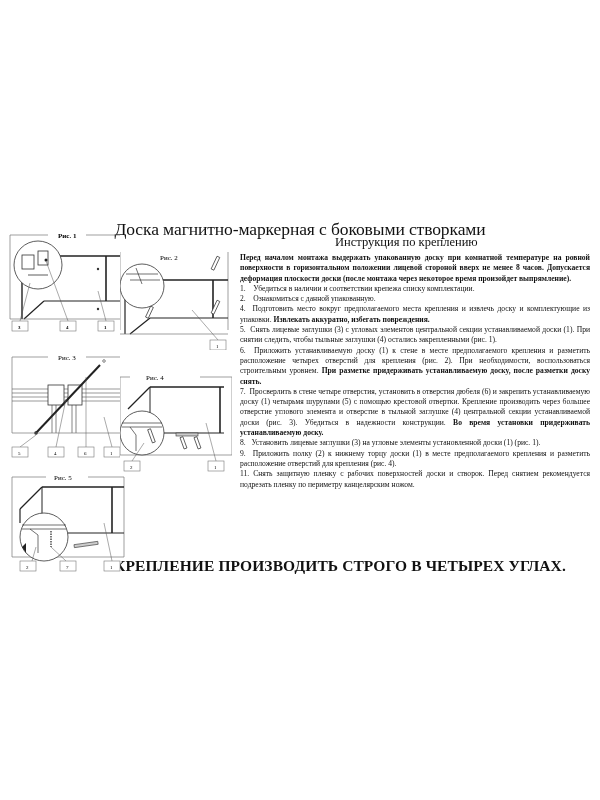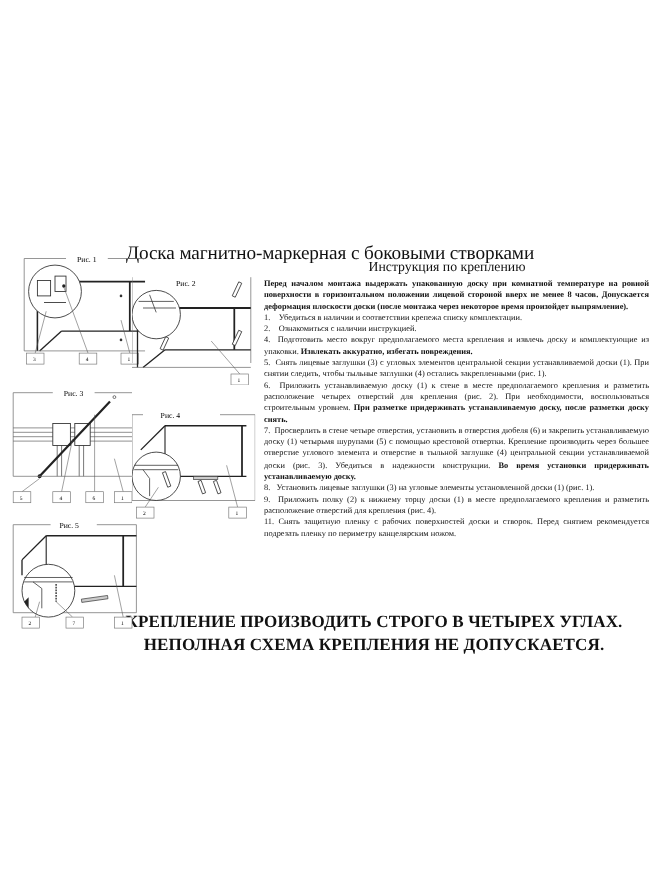--- a/index.html
+++ b/index.html
@@ -16,36 +16,35 @@
 </style>
 </head>
 <body>
 
 <div class="title">Доска магнитно-маркерная с боковыми створками</div>
 <div class="subtitle">Инструкция по креплению</div>
 
 <div class="instr">
   <p><b>Перед началом монтажа выдержать упакованную доску при комнатной температуре на ровной поверхности в горизонтальном положении лицевой стороной вверх не менее 8 часов. Допускается деформация плоскости доски (после монтажа через некоторое время произойдет выпрямление).</b></p>
   <p><span>1.</span>&nbsp;&nbsp;&nbsp; <span>Убедиться в наличии и соответствии крепежа списку комплектации.</span></p>
-  <p><span>2.</span>&nbsp;&nbsp;&nbsp; <span>Ознакомиться с наличии инструкцией.</span></p>
+  <p><span>2.</span>&nbsp;&nbsp;&nbsp; <span>Ознакомиться с данной упакованную.</span></p>
   <p><span>4.</span>&nbsp; <span>Подготовить место вокруг предполагаемого места крепления и извлечь доску и комплектующие из упаковки.</span> <b>Извлекать аккуратно, избегать повреждения.</b></p>
   <p><span>5.</span>&nbsp; <span>Снять лицевые заглушки (3) с угловых элементов центральной секции устанавливаемой доски (1). При снятии следить, чтобы тыльные заглушки (4) остались закрепленными (рис. 1).</span></p>
   <p><span>6.</span>&nbsp; <span>Приложить устанавливаемую доску (1) к стене в месте предполагаемого крепления и разметить расположение четырех отверстий для крепления (рис. 2). При необходимости, воспользоваться строительным уровнем.</span> <b>При разметке придерживать устанавливаемую доску, после разметки доску снять.</b></p>
   <p><span>7.</span>&nbsp; <span>Просверлить в стене четыре отверстия, установить в отверстия дюбеля (6) и закрепить устанавливаемую доску (1) четырьмя шурупами (5) с помощью крестовой отвертки. Крепление производить через большее отверстие углового элемента и отверстие в тыльной заглушке (4) центральной секции устанавливаемой доски (рис. 3). Убедиться в надежности конструкции.</span> <b>Во время установки придерживать устанавливаемую доску.</b></p>
   <p><span>8.</span>&nbsp;&nbsp; <span>Установить лицевые заглушки (3) на угловые элементы установленной доски (1) (рис. 1).</span></p>
   <p><span>9.</span>&nbsp; <span>Приложить полку (2) к нижнему торцу доски (1) в месте предполагаемого крепления и разметить расположение отверстий для крепления (рис. 4).</span></p>
   <p><span>11.</span> <span>Снять защитную пленку с рабочих поверхностей доски и створок. Перед снятием рекомендуется подрезать пленку по периметру канцелярским ножом.</span></p>
 </div>
 
 <div class="warn">
   <div>КРЕПЛЕНИЕ ПРОИЗВОДИТЬ СТРОГО В ЧЕТЫРЕХ УГЛАХ.</div>
-  <div>НЕПОЛНАЯ СХЕМА КРЕПЛЕНИЯ НЕ ДОПУСКАЕТСЯ.</div>
 </div>
 
-<div class="fig" style="left:20px;top:231px;width:112px;height:102px;">
+<div class="fig" style="left:8px;top:231px;width:112px;height:102px;font-weight:bold;">
   <svg width="112" height="102" viewBox="0 0 112 102">
     <polyline points="40,4 2,4 2,88" fill="none" stroke="#777" stroke-width="0.7"></polyline>
     <polyline points="78,4 112,4" fill="none" stroke="#777" stroke-width="0.7"></polyline>
     <text x="50" y="7" class="figlabel">Рис. 1</text>
     <line x1="36" y1="25" x2="112" y2="25" stroke="#222" stroke-width="1.6"></line>
     <line x1="36" y1="70" x2="112" y2="70" stroke="#222" stroke-width="1.2"></line>
     <line x1="98" y1="25" x2="98" y2="70" stroke="#222" stroke-width="1.6"></line>
     <line x1="36" y1="70" x2="16" y2="88" stroke="#222" stroke-width="1.2"></line>
     <line x1="14" y1="48" x2="14" y2="88" stroke="#222" stroke-width="1.4"></line>
     <line x1="2" y1="88" x2="112" y2="88" stroke="#777" stroke-width="0.7"></line>

